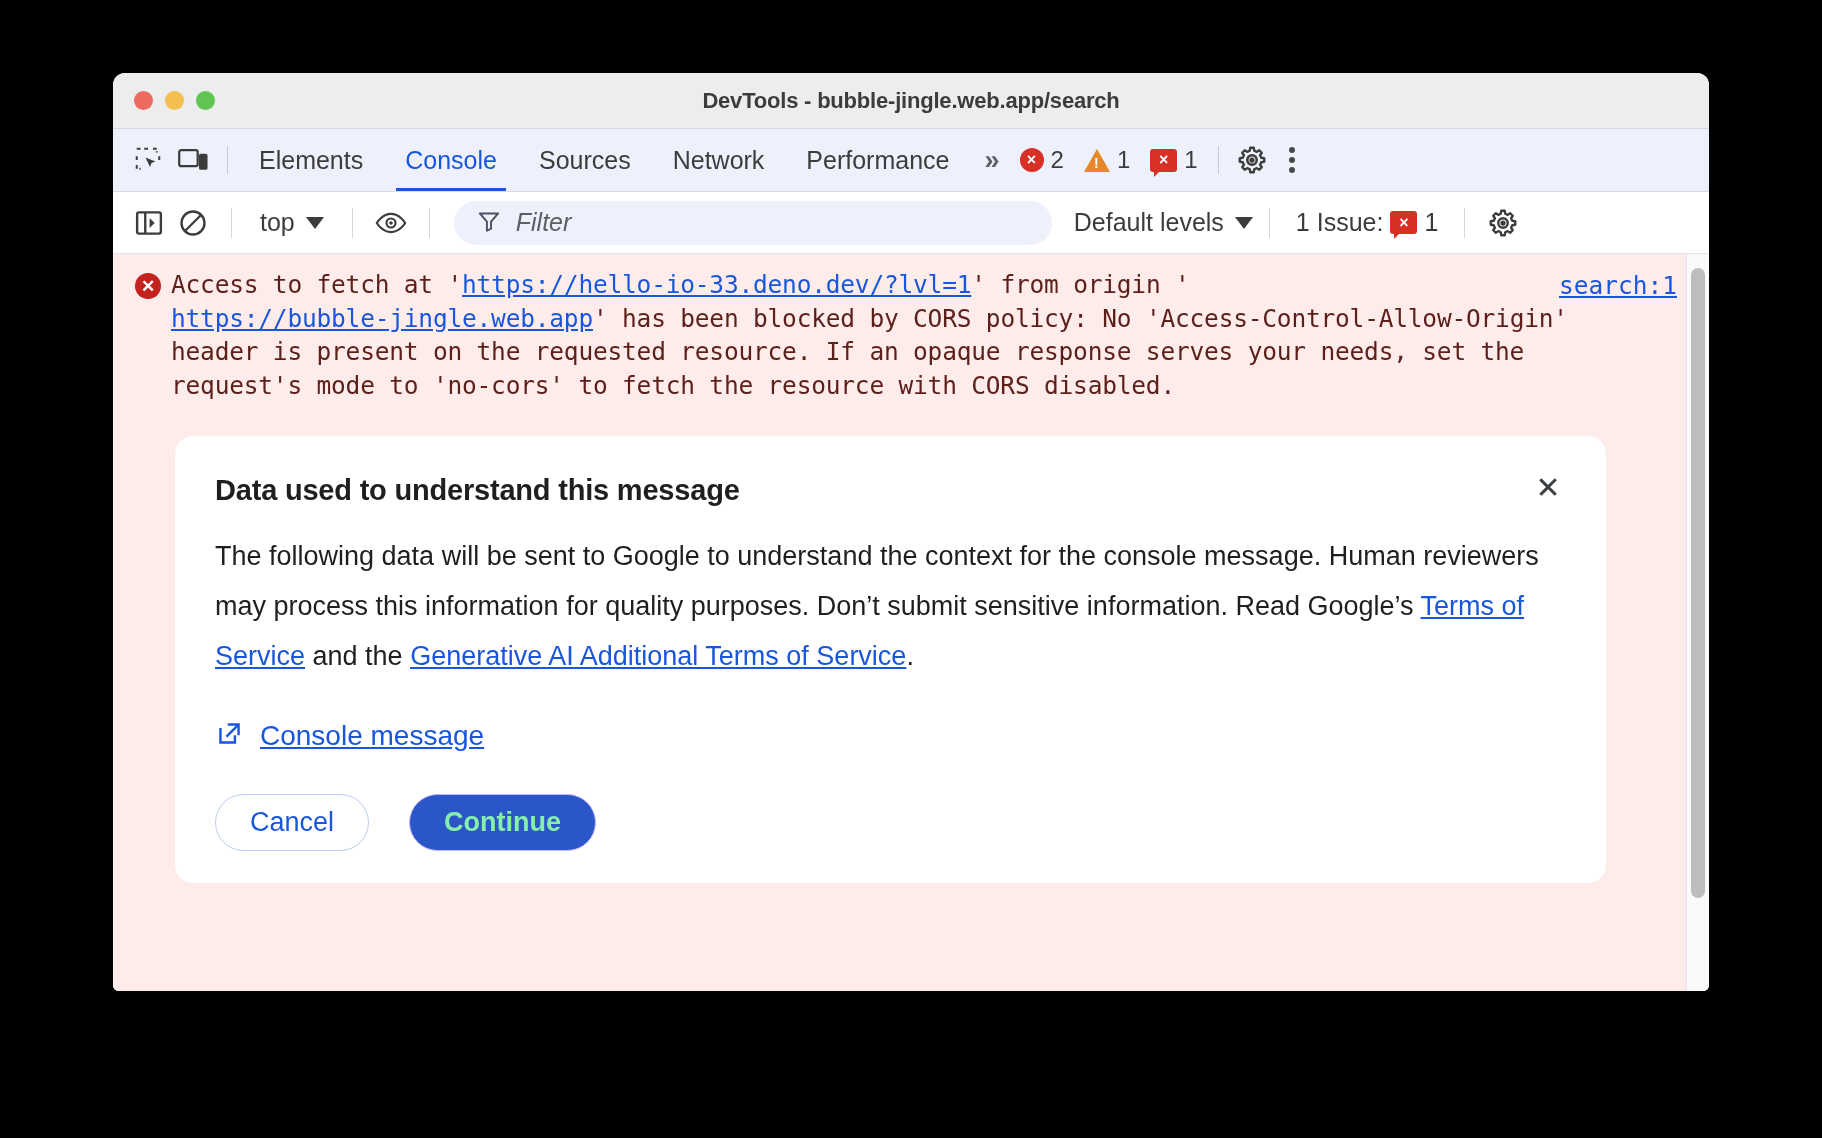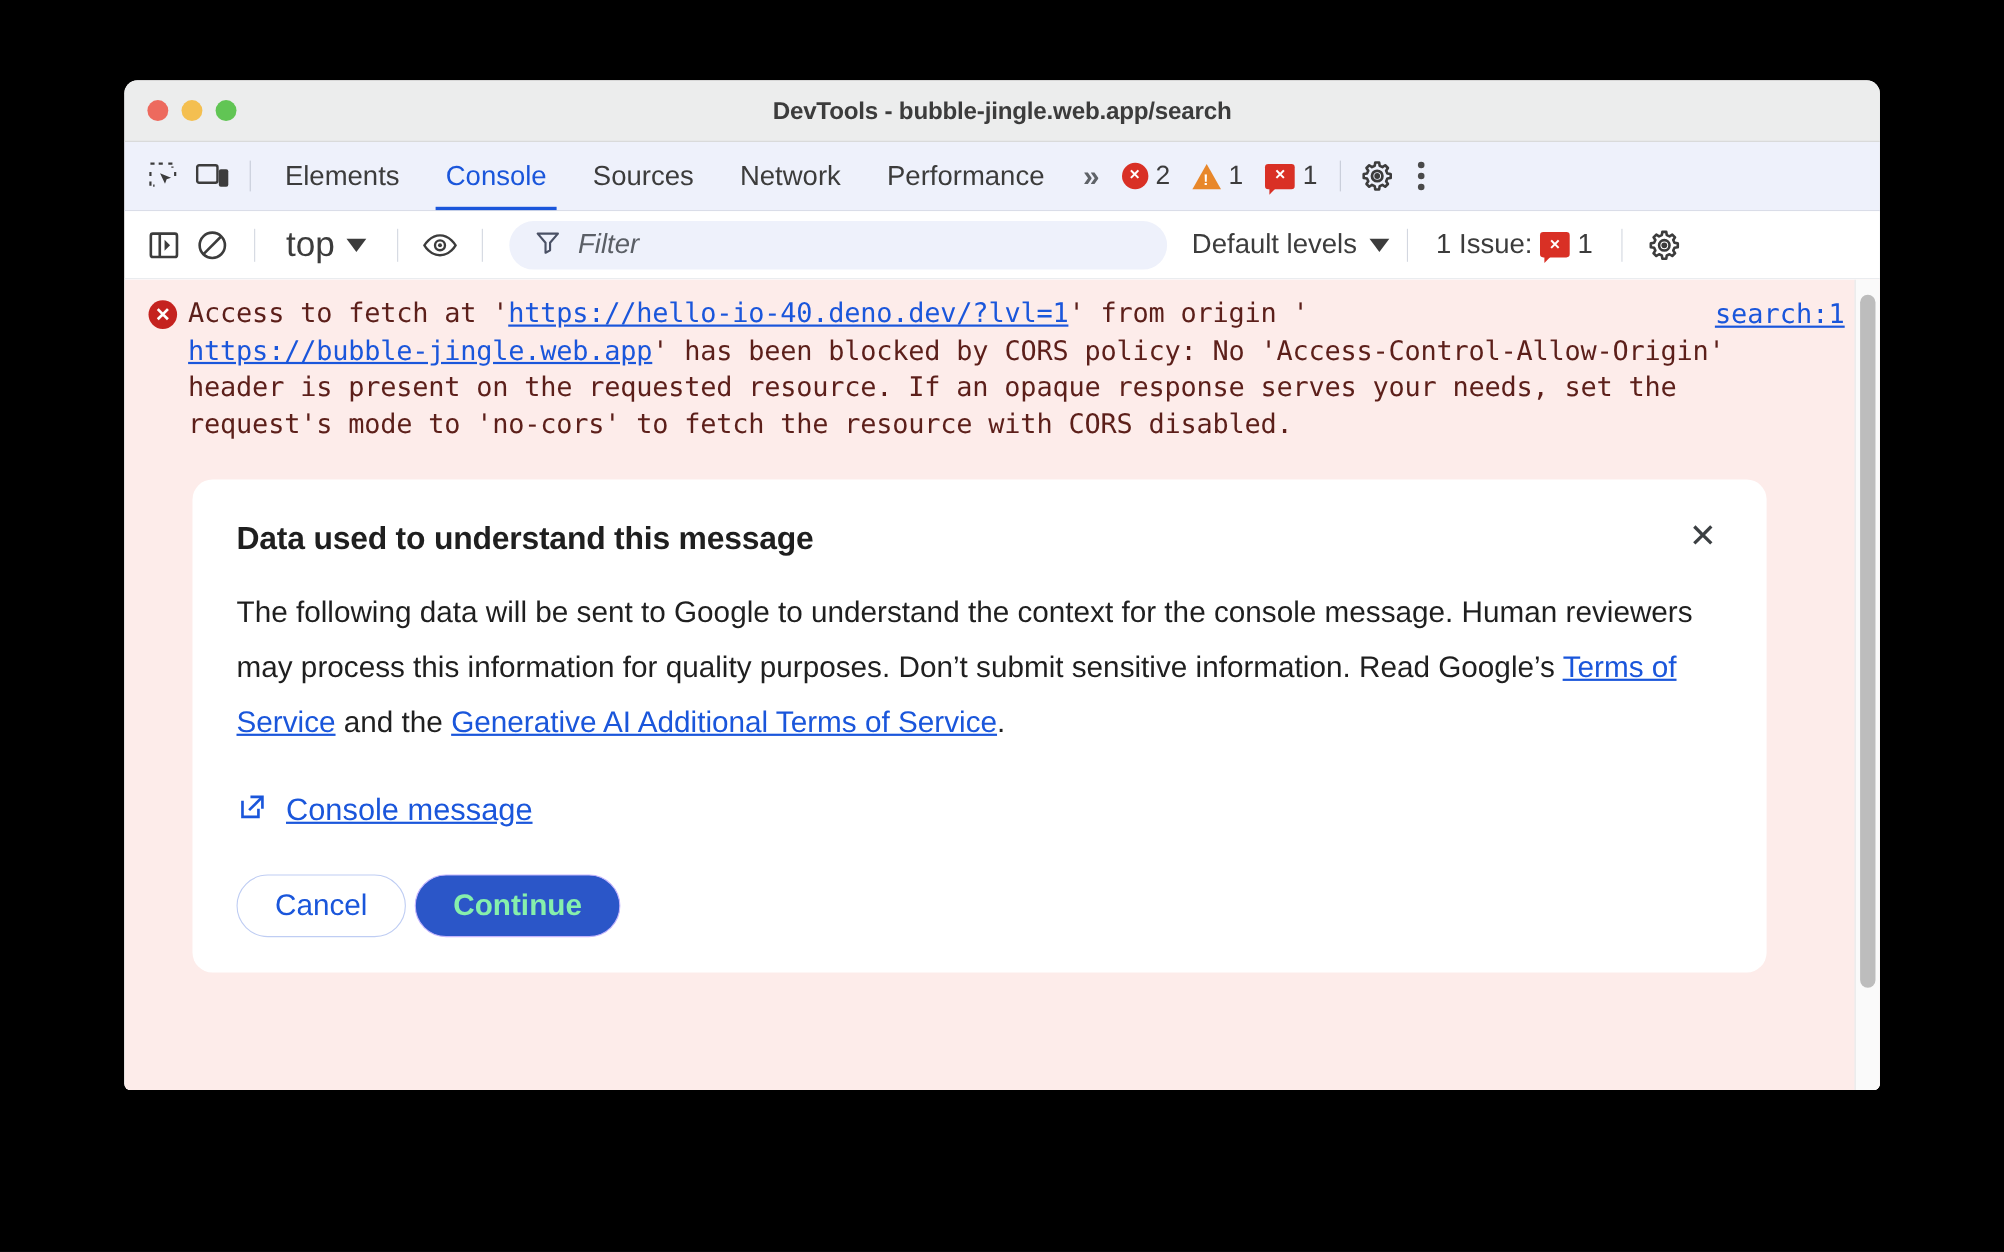--- a/index.html
+++ b/index.html
@@ -158,21 +158,21 @@
     border-bottom: 1px solid #e2e4e9;
     padding: 0 14px 0 14px;
     box-sizing: border-box;
   }
   .fb-icon {
     width: 44px; height: 44px;
     display: flex; align-items: center; justify-content: center;
   }
   .ctx-select {
     display: flex; align-items: center; gap: 11px;
-    font-size: 32px; color: #3c3c3c;
+    font-size: 25px; color: #3c3c3c;
     padding: 0 12px;
   }
   .caret {
     width: 0; height: 0;
     border-left: 9px solid transparent;
     border-right: 9px solid transparent;
     border-top: 12px solid #3c3c3c;
   }
   .filter-input {
     flex: 0 0 auto;
@@ -297,21 +297,21 @@
     margin-top: 42px;
     gap: 30px;
   }
   .disclaimer {
     font-size: 24px;
     line-height: 33px;
     color: #444746;
     max-width: 800px;
   }
   .disclaimer a { color: #1a56db; text-decoration: underline; }
-  .btnrow { display: flex; gap: 8px; align-items: center; flex: 0 0 auto;}
+  .btnrow { display: flex; gap: 40px; align-items: center; flex: 0 0 auto;}
   .btn {
     font-size: 27px;
     border-radius: 30px;
     padding: 0 34px;
     height: 57px;
     display: flex; align-items: center; justify-content: center;
     box-sizing: border-box;
     white-space: nowrap;
   }
   .btn.cancel {
@@ -463,21 +463,21 @@
         <circle cx="12" cy="12" r="3.8" fill="none" stroke="#3c3c3c" stroke-width="1.9"></circle>
       </svg>
     </div>
   </div>
 
   <div class="console">
     <div class="error-row">
 
       <div class="err-line-wrap">
         <span class="err-icon-sm">✕</span>
-        <div class="err-text"><span>Access to fetch at '</span><a href="#">https://hello-io-40.deno.dev/?lvl=1</a><span>' from origin '</span>
+        <div class="err-text"><span>Access to fetch at '</span><a href="#">https://hello-io-33.deno.dev/?lvl=1</a><span>' from origin '</span>
 <a href="#">https://bubble-jingle.web.app</a><span>' has been blocked by CORS policy: No 'Access-Control-Allow-Origin' header is present on the requested resource. If an opaque response serves your needs, set the request's mode to 'no-cors' to fetch the resource with CORS disabled.</span></div>
         <a href="#" class="src-link">search:1</a>
       </div>
 
       <div class="dialog">
         <div class="dlg-title">Data used to understand this message</div>
         <div class="dlg-close">✕</div>
 
         <div class="dlg-body"><span>The following data will be sent to Google to understand the context for the console message. Human reviewers may process this information for quality purposes. Don’t submit sensitive information. Read Google’s </span><a href="#">Terms of Service</a><span> and the </span><a href="#">Generative AI Additional Terms of Service</a><span>.</span></div>
 

